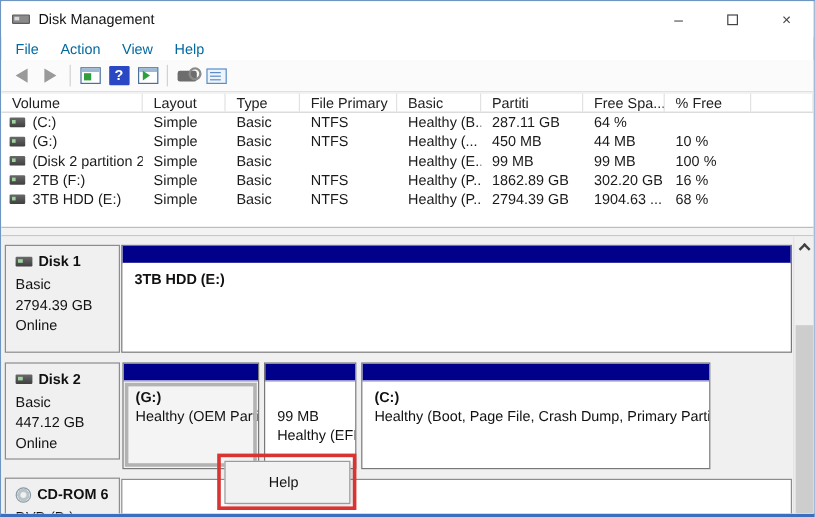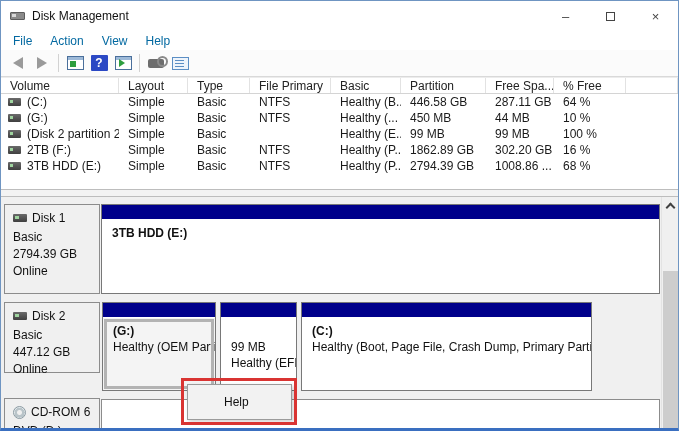--- a/index.html
+++ b/index.html
@@ -58,21 +58,21 @@
   .vol-icon:after { content:""; position:absolute; left:2px; top:2px; width:3px; height:3px; background:#9fd49f; }
 
   
   .splitter { height:8px; background:#f3f3f3; border-top:1px solid #bdbdbd; border-bottom:1px solid #bdbdbd; }
 
   
   .bottompane { position:relative; height:232px; background:#f0f0f0; overflow:hidden; }
 
   .disk-label { position:absolute; left:3px; width:96px; border:1px solid #8c8c8c; background:#f0f0f0;
                 padding:6px 0 0 8px; }
-  .disk-name { font-weight:normal; font-size:12px; color:#111; display:flex; align-items:center; gap:5px; white-space:nowrap; }
+  .disk-name { font-weight:bold; font-size:12px; color:#111; display:flex; align-items:center; gap:5px; white-space:nowrap; }
   .hdd-icon { width:14px; height:8px; background:linear-gradient(#6a6a6a,#3f3f3f); border-radius:1px; flex:none; position:relative; }
   .hdd-icon:after { content:""; position:absolute; left:2px; top:2px; width:4px; height:3px; background:#9fd49f; }
   .cd-icon { width:13px; height:13px; border-radius:50%; flex:none;
              background:radial-gradient(circle at 50% 50%, #f0f0f0 0 2px, #b9c4c9 3px 5px, #dfe6e9 5px 6px); border:1px solid #8b9aa2; }
   .disk-lines { font-size:12px; line-height:17px; margin-top:4px; color:#111; }
 
   .part { position:absolute; border:1px solid #787878; background:#fff; overflow:hidden; }
   .part-band { height:15px; background:#00008B; border-bottom:1px solid #fff; }
   .part-body { padding:5px 0 0 10px; font-size:12px; line-height:16px; color:#111; white-space:nowrap; overflow:hidden; }
   .part-title { font-weight:bold; min-height:16px; }
@@ -157,36 +157,35 @@
       </div>
   </div>
 
   <div class="listview">
     <div class="lv-header">
       <div class="lv-h">Volume</div>
       <div class="lv-h">Layout</div>
       <div class="lv-h">Type</div>
       <div class="lv-h">File Primary</div>
       <div class="lv-h">Basic</div>
-      <div class="lv-h">Partition</div>
+      <div class="lv-h">Partiti</div>
       <div class="lv-h">Free Spa...</div>
       <div class="lv-h">% Free</div>
       <div class="lv-h"></div>
     </div>
 
     <div class="lv-row">
       <div class="lv-cell vol-cell">
           <span class="vol-icon"></span>
           <span>(C:)</span>
         </div>
       <div class="lv-cell">Simple</div>
       <div class="lv-cell">Basic</div>
       <div class="lv-cell">NTFS</div>
       <div class="lv-cell">Healthy (B...</div>
-      <div class="lv-cell">446.58 GB</div>
       <div class="lv-cell">287.11 GB</div>
       <div class="lv-cell">64 %</div>
       <div class="lv-cell"></div>
     </div>
     <div class="lv-row">
       <div class="lv-cell vol-cell">
           <span class="vol-icon"></span>
           <span>(G:)</span>
         </div>
       <div class="lv-cell">Simple</div>
@@ -229,21 +228,21 @@
     <div class="lv-row">
       <div class="lv-cell vol-cell">
           <span class="vol-icon"></span>
           <span>3TB HDD (E:)</span>
         </div>
       <div class="lv-cell">Simple</div>
       <div class="lv-cell">Basic</div>
       <div class="lv-cell">NTFS</div>
       <div class="lv-cell">Healthy (P...</div>
       <div class="lv-cell">2794.39 GB</div>
-      <div class="lv-cell">1008.86 ...</div>
+      <div class="lv-cell">1904.63 ...</div>
       <div class="lv-cell">68 %</div>
       <div class="lv-cell"></div>
     </div>
   </div>
 
   <div class="splitter"></div>
 
   <div class="bottompane">
 
     <div class="disk-label" style="top:7px; height:90px;">
@@ -257,21 +256,21 @@
         <div>Online</div>
       </div>
     </div>
     <div class="part" style="left:100px; top:7px; width:559px; height:90px;">
       <div class="part-band"></div>
       <div class="part-body">
         <div class="part-title">3TB HDD  (E:)</div>
       </div>
     </div>
 
-    <div class="disk-label" style="top:105px; height:71px;">
+    <div class="disk-label" style="top:105px; height:81px;">
       <div class="disk-name">
           <span class="hdd-icon"></span>
           <span>Disk 2</span>
         </div>
       <div class="disk-lines">
         <div>Basic</div>
         <div>447.12 GB</div>
         <div>Online</div>
       </div>
     </div>

